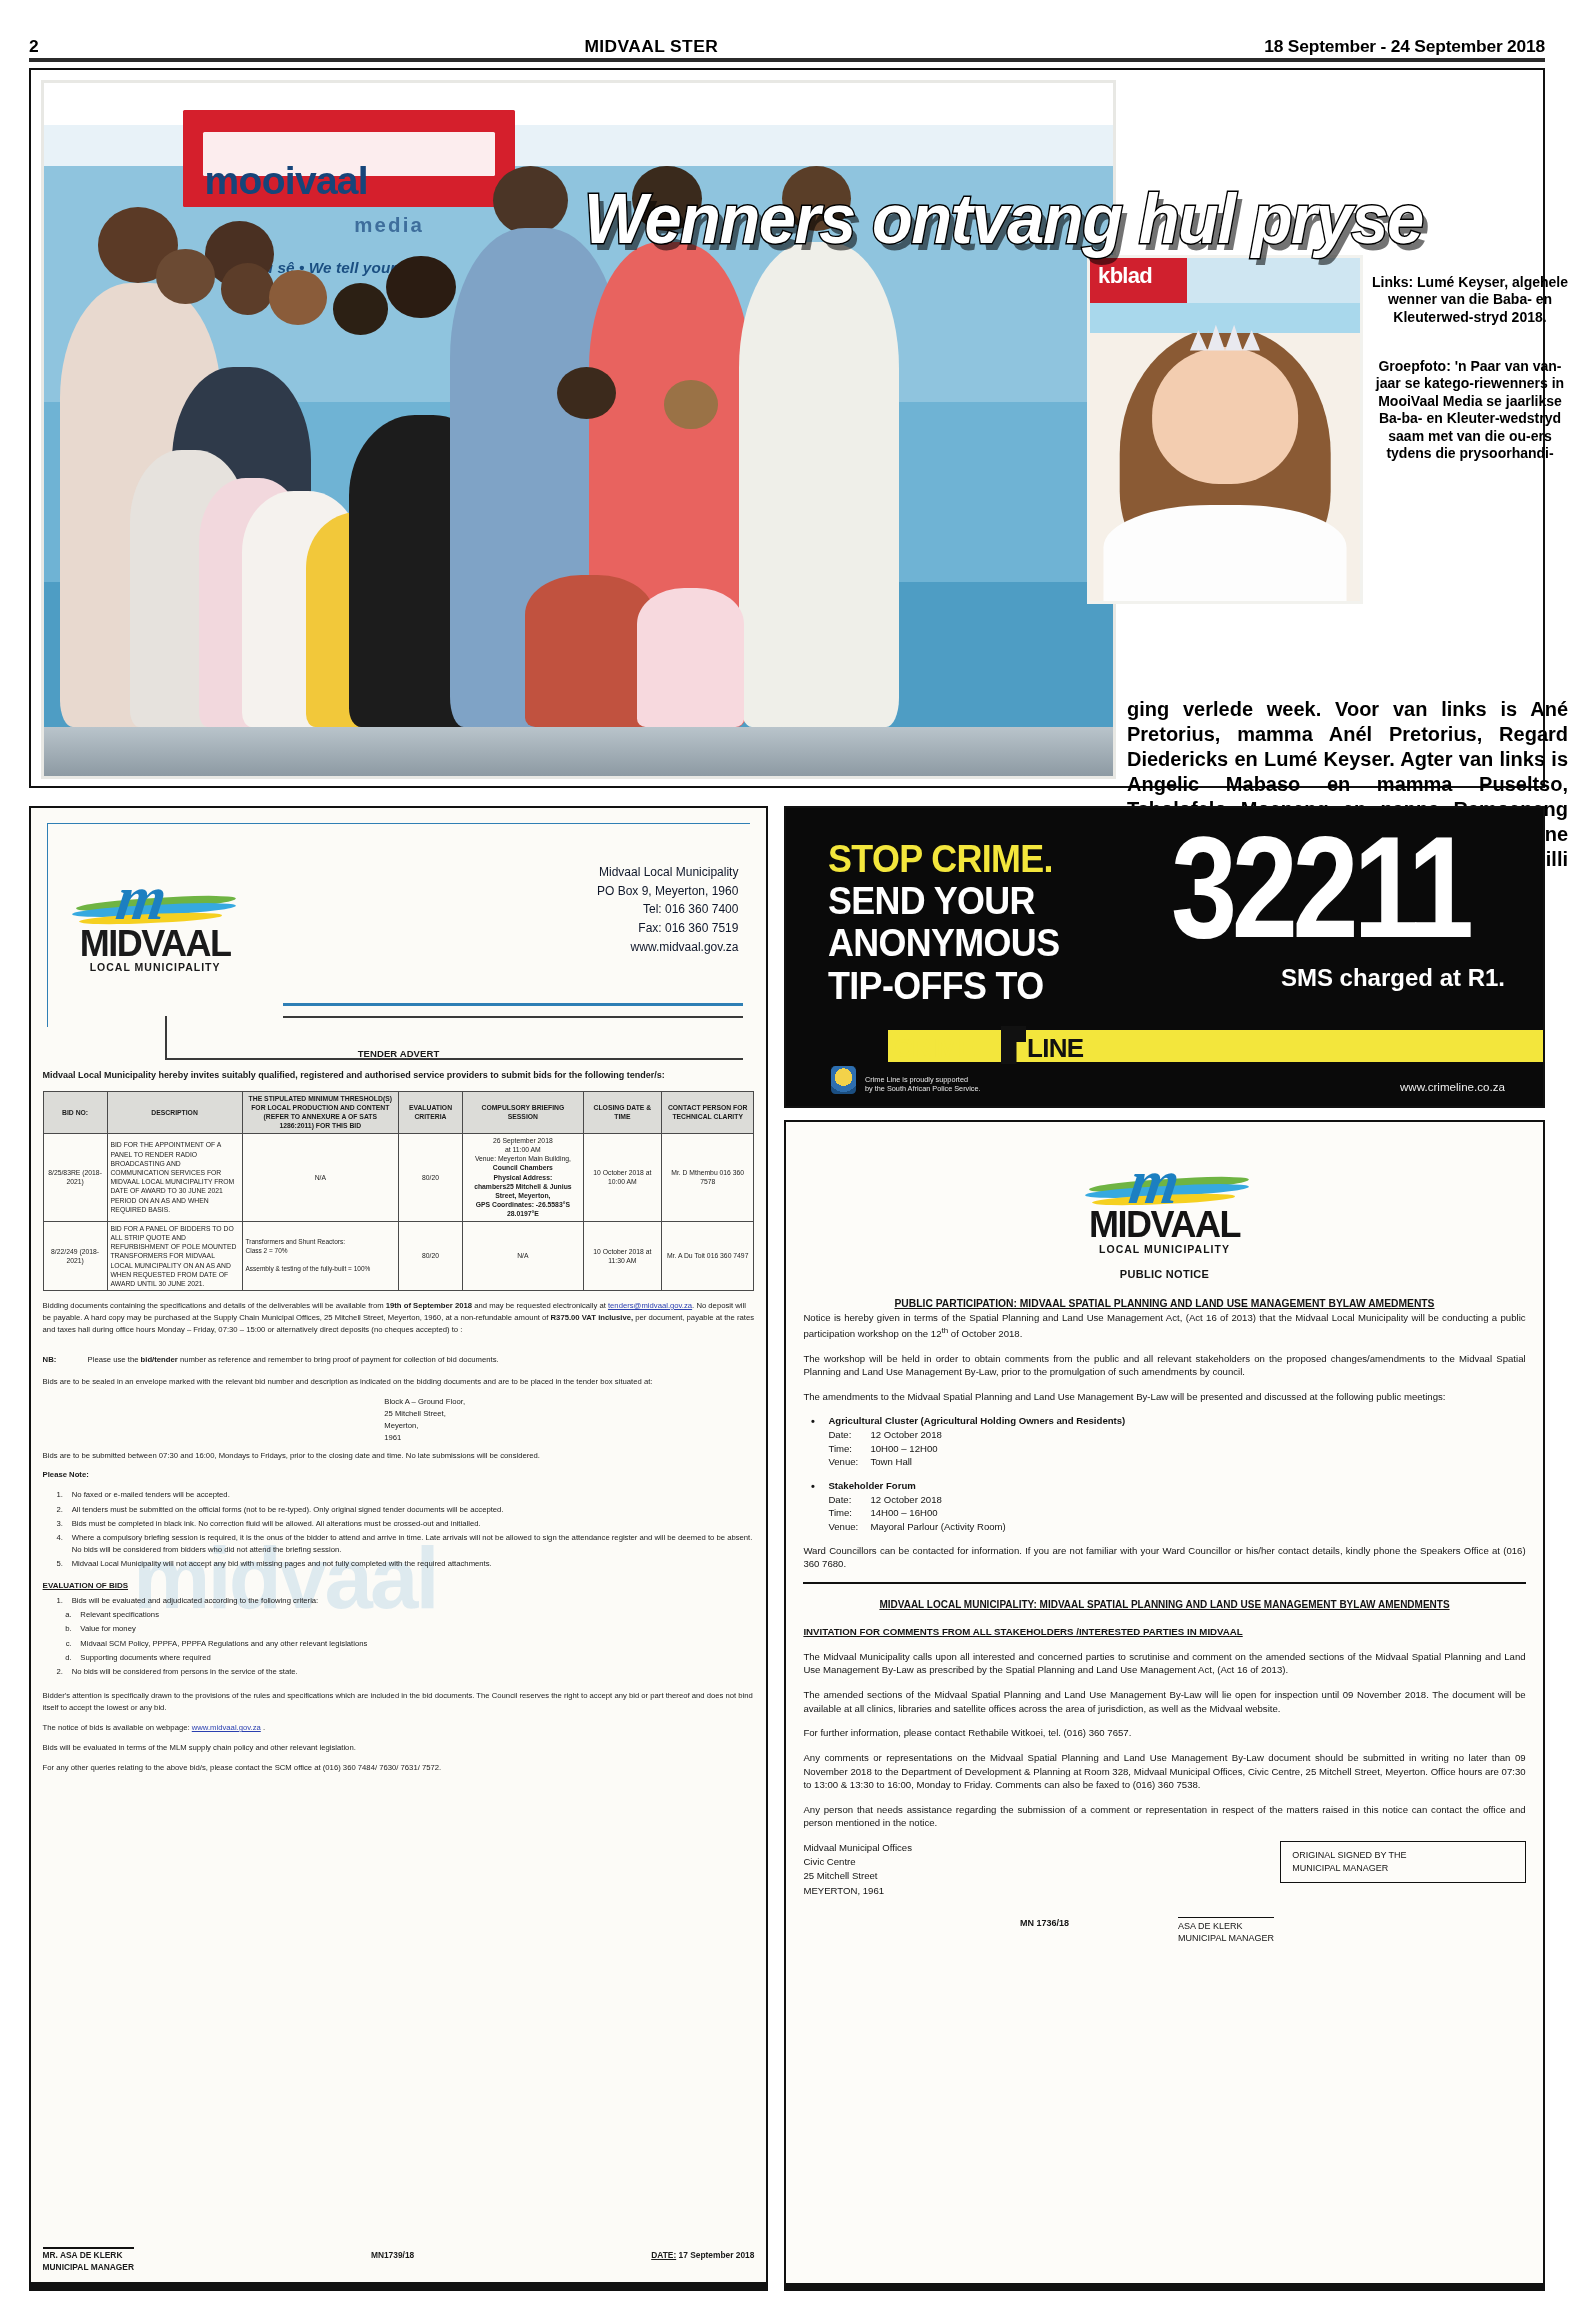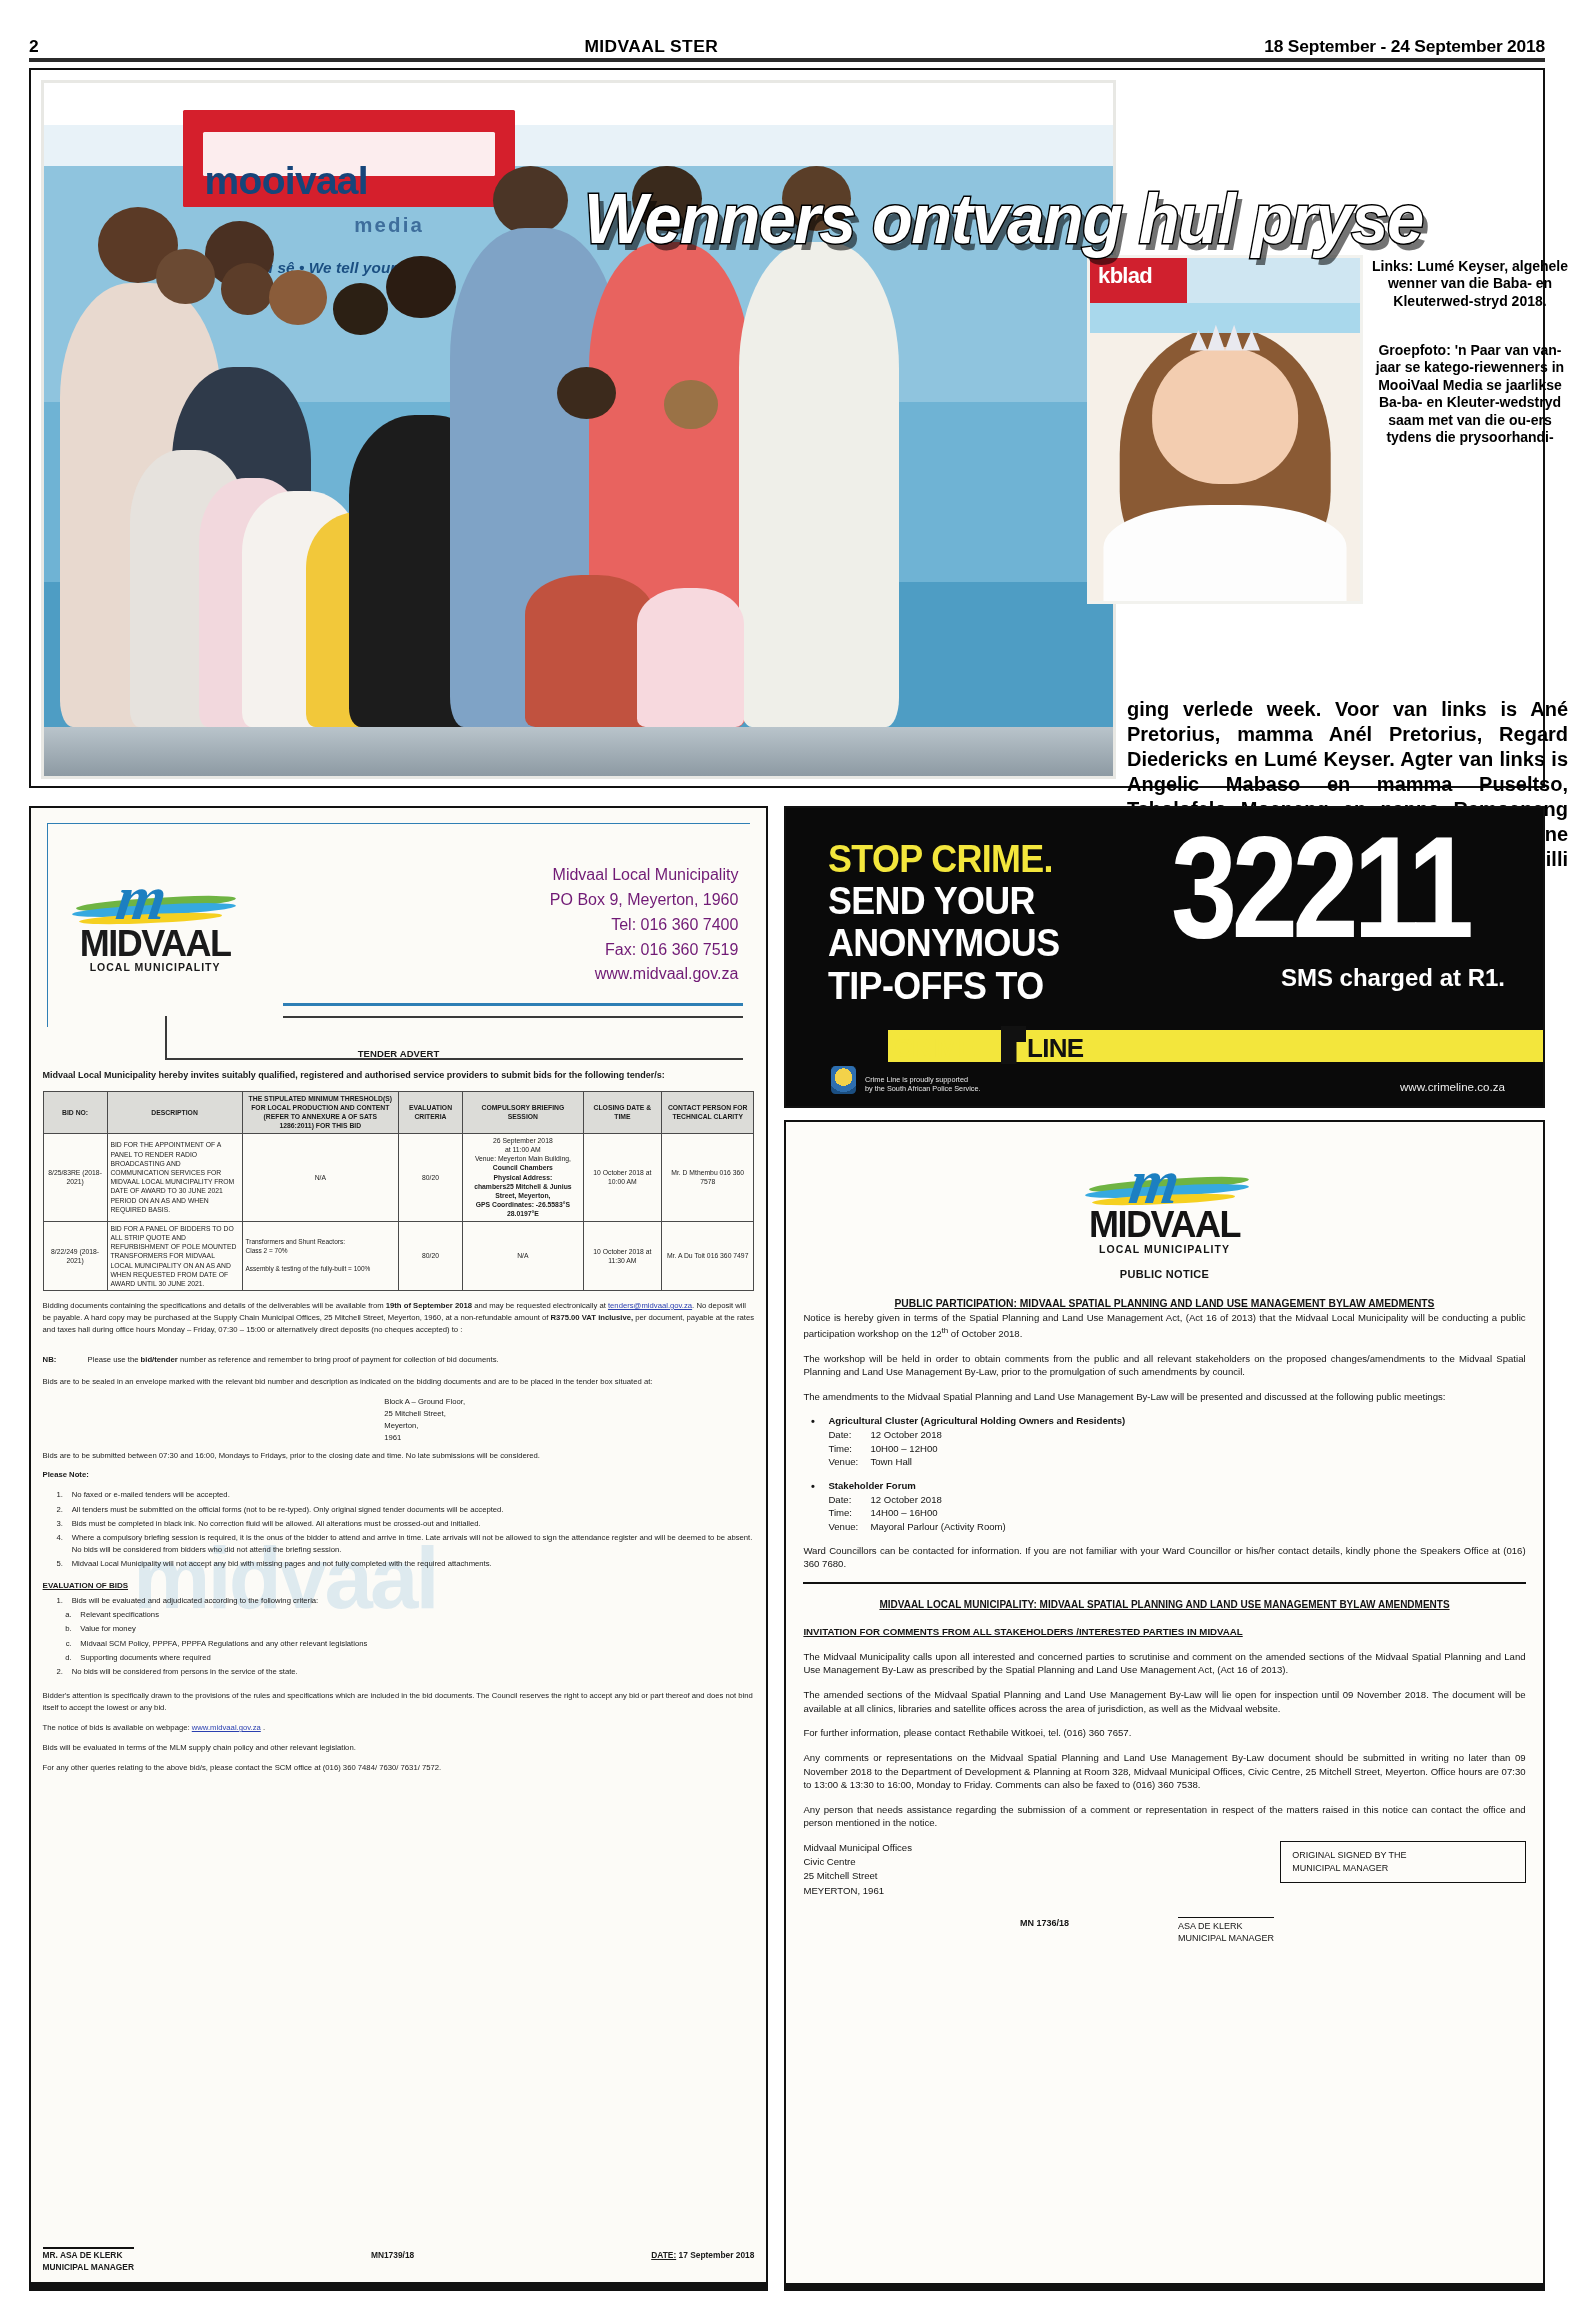--- a/index.html
+++ b/index.html
@@ -112,21 +112,21 @@
     position:absolute; left:50%; top:18%; transform:translateX(-50%);
     width:26%; height:9%; background:#e9e9ef;
     clip-path:polygon(0 100%,12% 34%,25% 100%,37% 16%,50% 100%,63% 16%,75% 100%,88% 34%,100% 100%);
   }
   .inset-body {
     position:absolute; left:50%; bottom:0; transform:translateX(-50%);
     width:90%; height:28%; background:#fdfdfd; border-radius:44% 44% 0 0;
   }
 
   .caption-col {
-    position:absolute; left:1340px; top:188px; width:198px;
+    position:absolute; left:1340px; top:204px; width:198px;
     font-size:14px; font-weight:700; line-height:1.24;
     text-align:center;
   }
   .caption-gap { height:32px; }
   .caption-wide {
     position:absolute; left:1096px; top:627px; width:441px;
     font-size:20px; font-weight:700; line-height:1.25; text-align:justify;
   }
 
   
@@ -162,21 +162,21 @@
   }
   .logo-word {
     font-size:36px; font-weight:700; letter-spacing:-1.5px; line-height:.95;
     text-align:center; font-family:"Liberation Sans", sans-serif;
   }
   .logo-sub {
     font-size:10.5px; font-weight:700; letter-spacing:1px; text-align:center;
   }
   .tender-contact {
     position:absolute; right:16px; top:45px; text-align:right;
-    font-size:16px; line-height:1.55; color:#701a75;
+    font-size:12px; line-height:1.55; color:#0f172a;
     font-family:"Liberation Sans", sans-serif;
   }
   .rule-blue { position:absolute; left:240px; right:11.6px; top:185px; height:2.9px; background:#2f7fb5; }
   .rule-dark { position:absolute; left:240px; right:11.6px; top:198px; height:2.2px; background:#3a3a3a; }
   .rule-corner { position:absolute; left:122px; top:198px; width:2.2px; height:44px; background:#3a3a3a; }
   .rule-corner2 { position:absolute; left:122px; top:240px; right:11.6px; height:2.2px; background:#3a3a3a; }
   .tender-advert-title {
     margin-top:11.6px; text-align:center; font-size:9.5px; font-weight:700;
     text-decoration:underline; letter-spacing:0.1px;
   }

